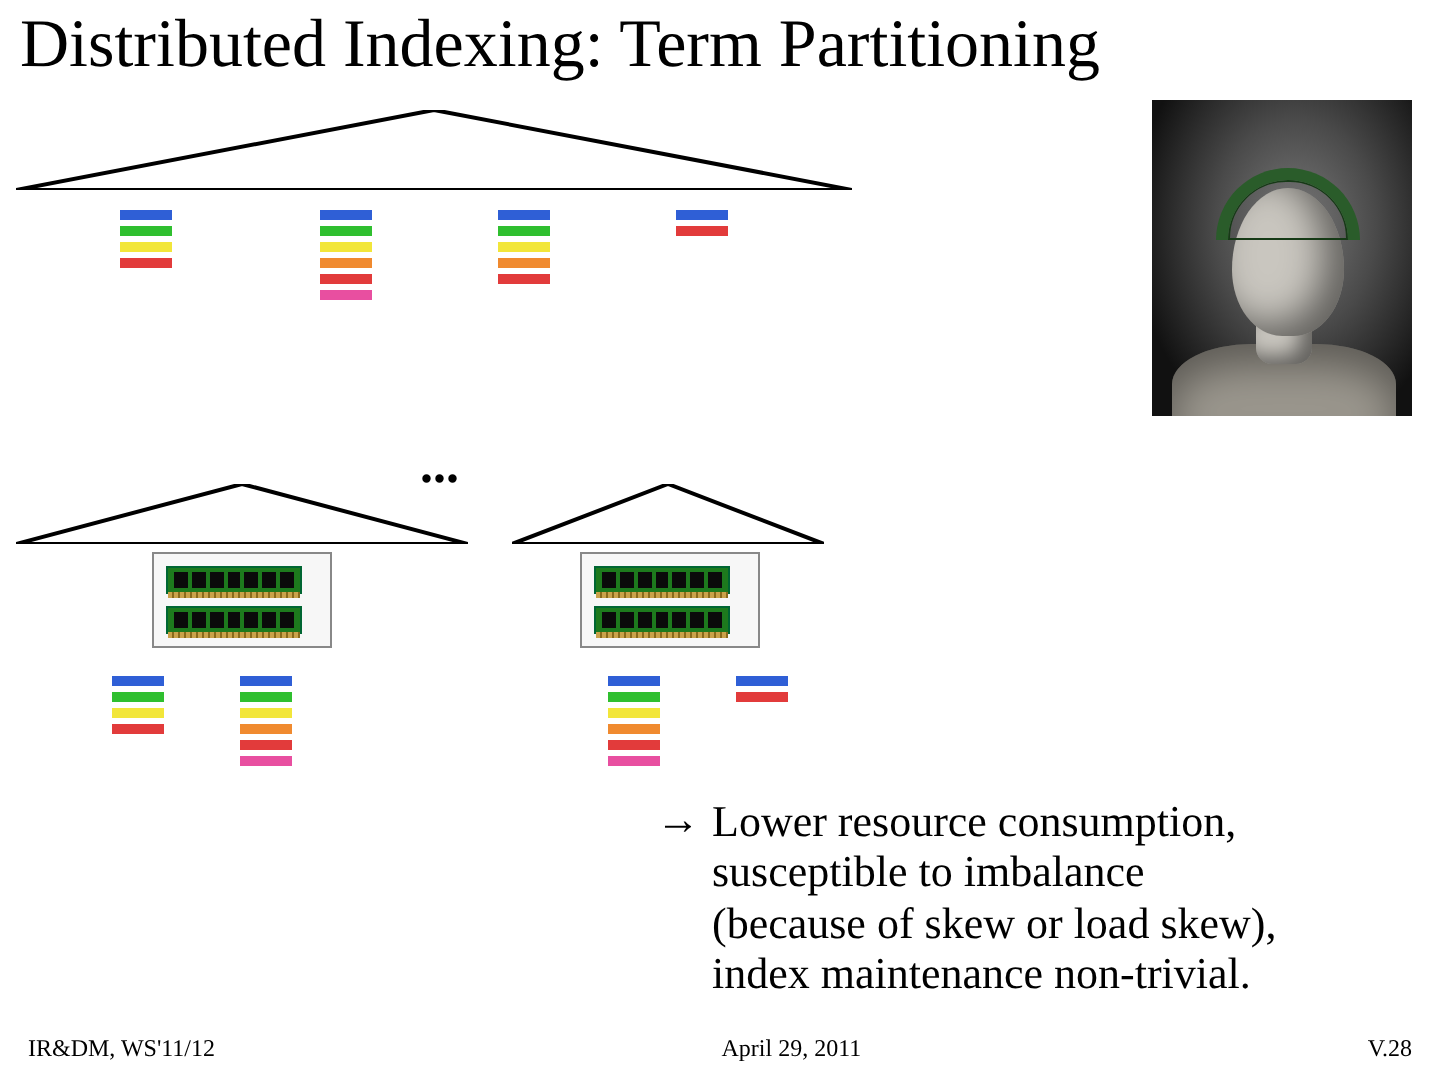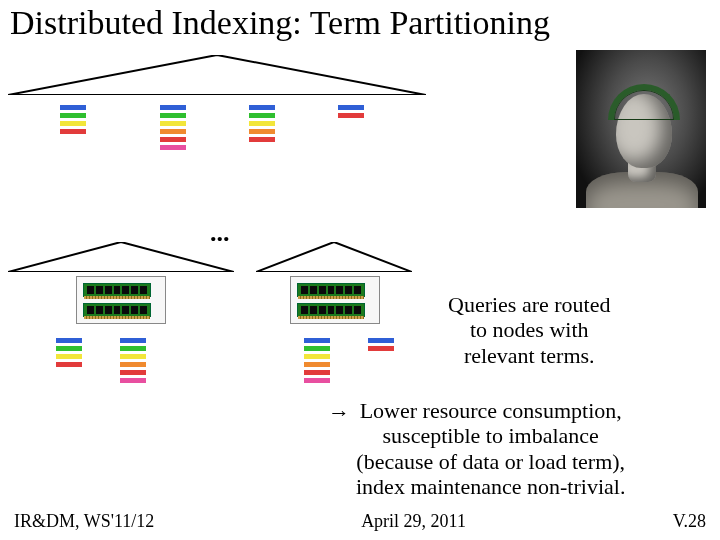--- a/index.html
+++ b/index.html
@@ -1,38 +1,38 @@
 <!DOCTYPE html>
 <html><head>
 <meta charset="utf-8">
 <style>
   * { box-sizing: border-box; margin: 0; padding: 0; }
   html, body { width: 720px; height: 540px; font-family: "Times New Roman", Times, serif; background: #fff; color: #000; }
-  .slide { position: relative; width: 720px; height: 540px; text-align: center; }
+  .slide { position: relative; width: 720px; height: 540px; }
   .title { position: absolute; top: 4px; left: 10px; font-size: 34px; font-weight: normal; }
   .triangle { position: absolute; }
   .triangle svg { display: block; }
   .bars { position: absolute; display: flex; flex-direction: column; gap: 3px; }
   .bar { height: 5px; border-radius: 0; }
   .ellipsis { position: absolute; font-size: 26px; font-weight: bold; }
   .server { position: absolute; border: 1px solid #888; background: #f7f7f7; }
   .server .ram { position: absolute; left: 6px; width: 68px; height: 14px; background: #1d7a1d; border: 1px solid #063; }
   .server .ram .chips { position: absolute; top: 2px; left: 3px; right: 3px; bottom: 2px; display: flex; gap: 2px; }
   .server .ram .chips span { flex: 1; background: #0a0a0a; }
   .server .ram .contact { position: absolute; bottom: -3px; left: 0; right: 0; height: 3px; background: repeating-linear-gradient(90deg, #caa24a 0 2px, #8a6a1a 2px 3px); }
   .caesar { position: absolute; top: 50px; right: 14px; width: 130px; height: 158px; background: #222; overflow: hidden; }
   .caesar .bg { position:absolute; inset:0; background: radial-gradient(ellipse at 55% 40%, #7a7a7a 0%, #4a4a4a 40%, #111 80%); }
   .caesar .face { position:absolute; left: 40px; top: 44px; width: 56px; height: 74px; background: #c9c6bf; border-radius: 50% 50% 45% 45% / 55% 55% 45% 45%; box-shadow: inset -10px -6px 18px rgba(0,0,0,.5); }
   .caesar .wreath { position:absolute; left: 32px; top: 34px; width: 72px; height: 36px; border: 6px solid #2a5c2a; border-bottom: none; border-radius: 40px 40px 0 0; box-shadow: 0 0 0 1px #163a16 inset; }
   .caesar .neck { position:absolute; left:52px; top:112px; width:28px; height:20px; background:#c9c6bf; border-radius: 0 0 8px 8px; box-shadow: inset -6px -4px 10px rgba(0,0,0,.5);}
   .caesar .toga { position:absolute; left:10px; top:122px; width:112px; height:44px; background:#9a968d; border-radius: 40px 40px 0 0 / 20px 20px 0 0; box-shadow: inset 0 10px 20px rgba(0,0,0,.4);}
   .text-block { position: absolute; font-size: 22px; line-height: 1.15; }
   .arrow-line { display: flex; align-items: flex-start; gap: 6px; }
   .arrow-sym { font-size: 22px; line-height: 1.1; }
-  .footer { position: absolute; bottom: 8px; left: 0; right: 0; display: flex; justify-content: space-between; padding: 0 14px; font-size: 18px; }
+  .footer { position: absolute; bottom: 8px; left: 0; right: 0; display: flex; justify-content: space-between; padding: 0 14px; font-size: 12px; }
 </style>
 </head>
 <body>
 
 <div class="slide">
   <div class="title">Distributed Indexing: Term Partitioning</div>
 
   <div class="triangle" style="left:8px; top:55px;">
     <svg width="418" height="40">
         <polygon points="0,40 209,0 418,40" fill="#fff" stroke="#000" stroke-width="2"></polygon>
@@ -158,29 +158,26 @@
       <div class="bar" style="background: rgb(242, 230, 58);"></div>
       <div class="bar" style="background: rgb(240, 138, 47);"></div>
       <div class="bar" style="background: rgb(226, 59, 59);"></div>
       <div class="bar" style="background: rgb(232, 79, 160);"></div>
     </div>
   <div class="bars" style="left:368px; top:338px; width:26px;">
       <div class="bar" style="background: rgb(47, 95, 214);"></div>
       <div class="bar" style="background: rgb(226, 59, 59);"></div>
     </div>
 
-  <div class="text-block" style="left:448px; top:292px; white-space:pre-line;">Queries are routed
-to nodes with
-relevant terms.</div>
   <div class="text-block" style="left:328px; top:398px;">
     <div class="arrow-line">
       <span class="arrow-sym">→</span>
       <span style="white-space:pre-line;">Lower resource consumption,
 susceptible to imbalance
-(because of data or load term),
+(because of skew or load skew),
 index maintenance non-trivial.</span>
     </div>
   </div>
 
   <div class="footer">
     <span>IR&amp;DM, WS'11/12</span>
     <span>April 29, 2011</span>
     <span>V.28</span>
   </div>
 </div>

